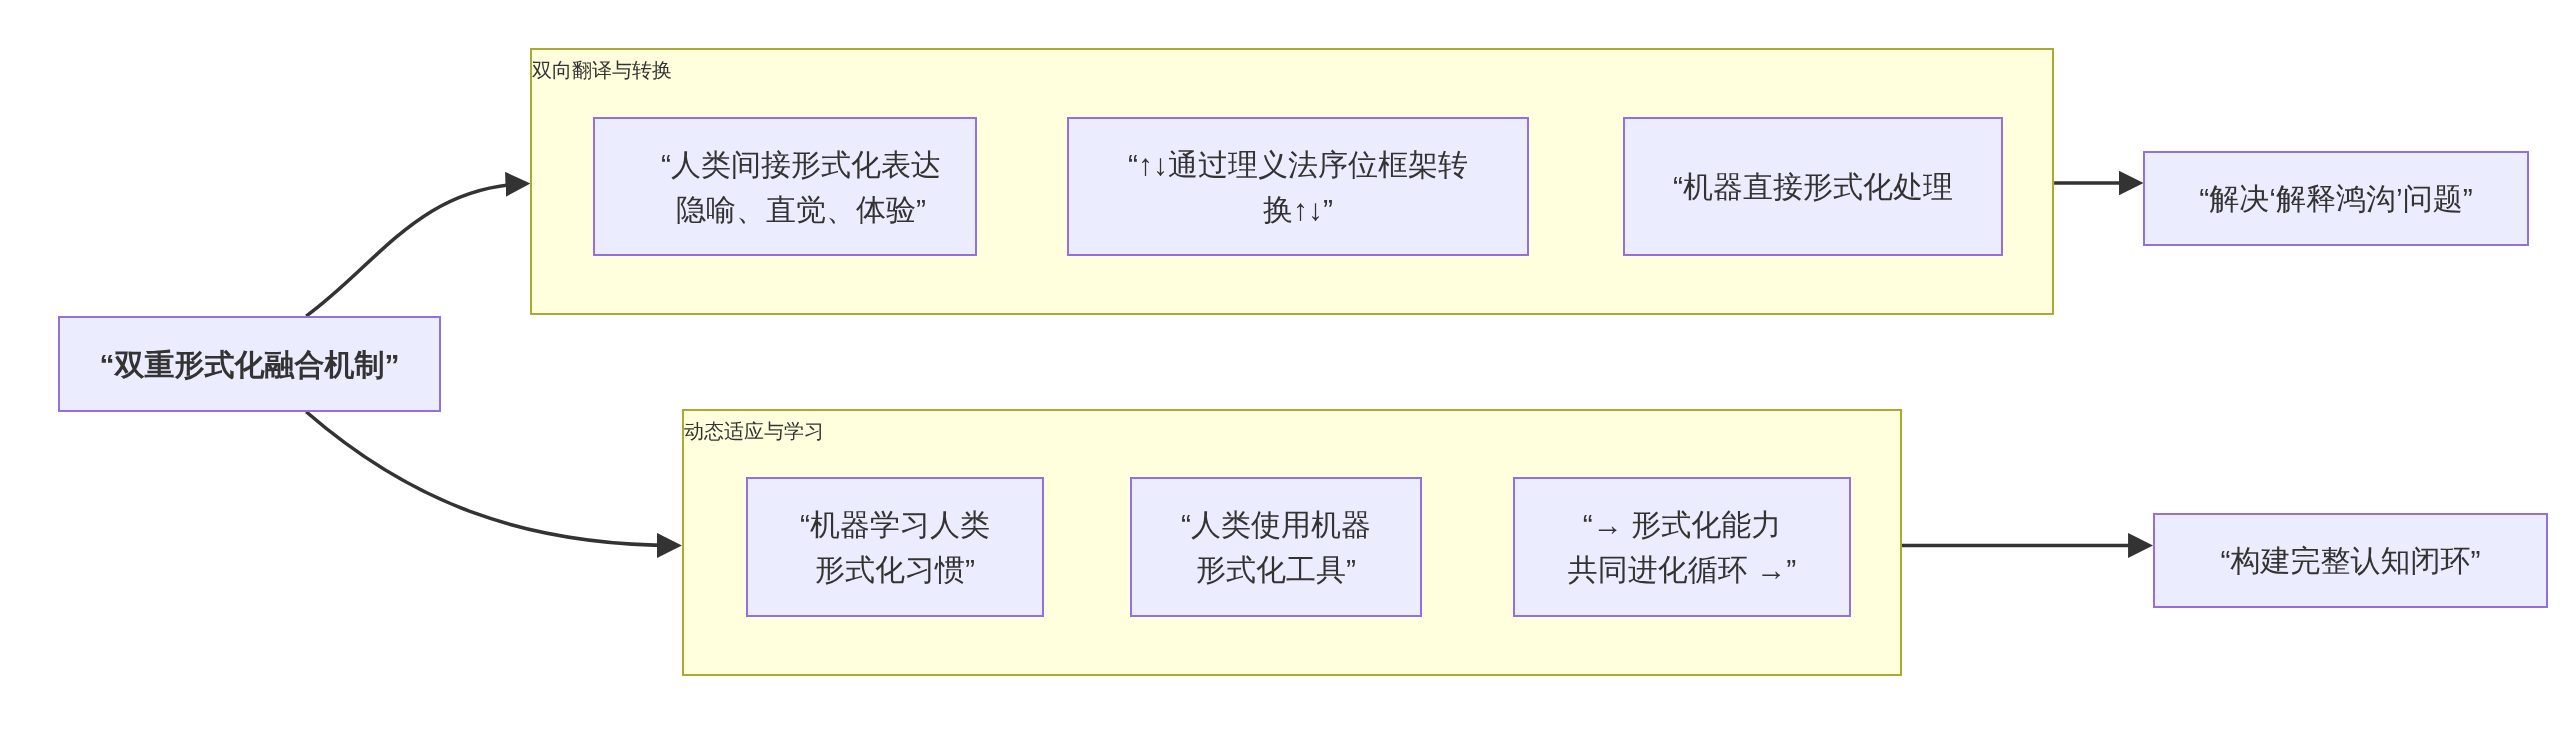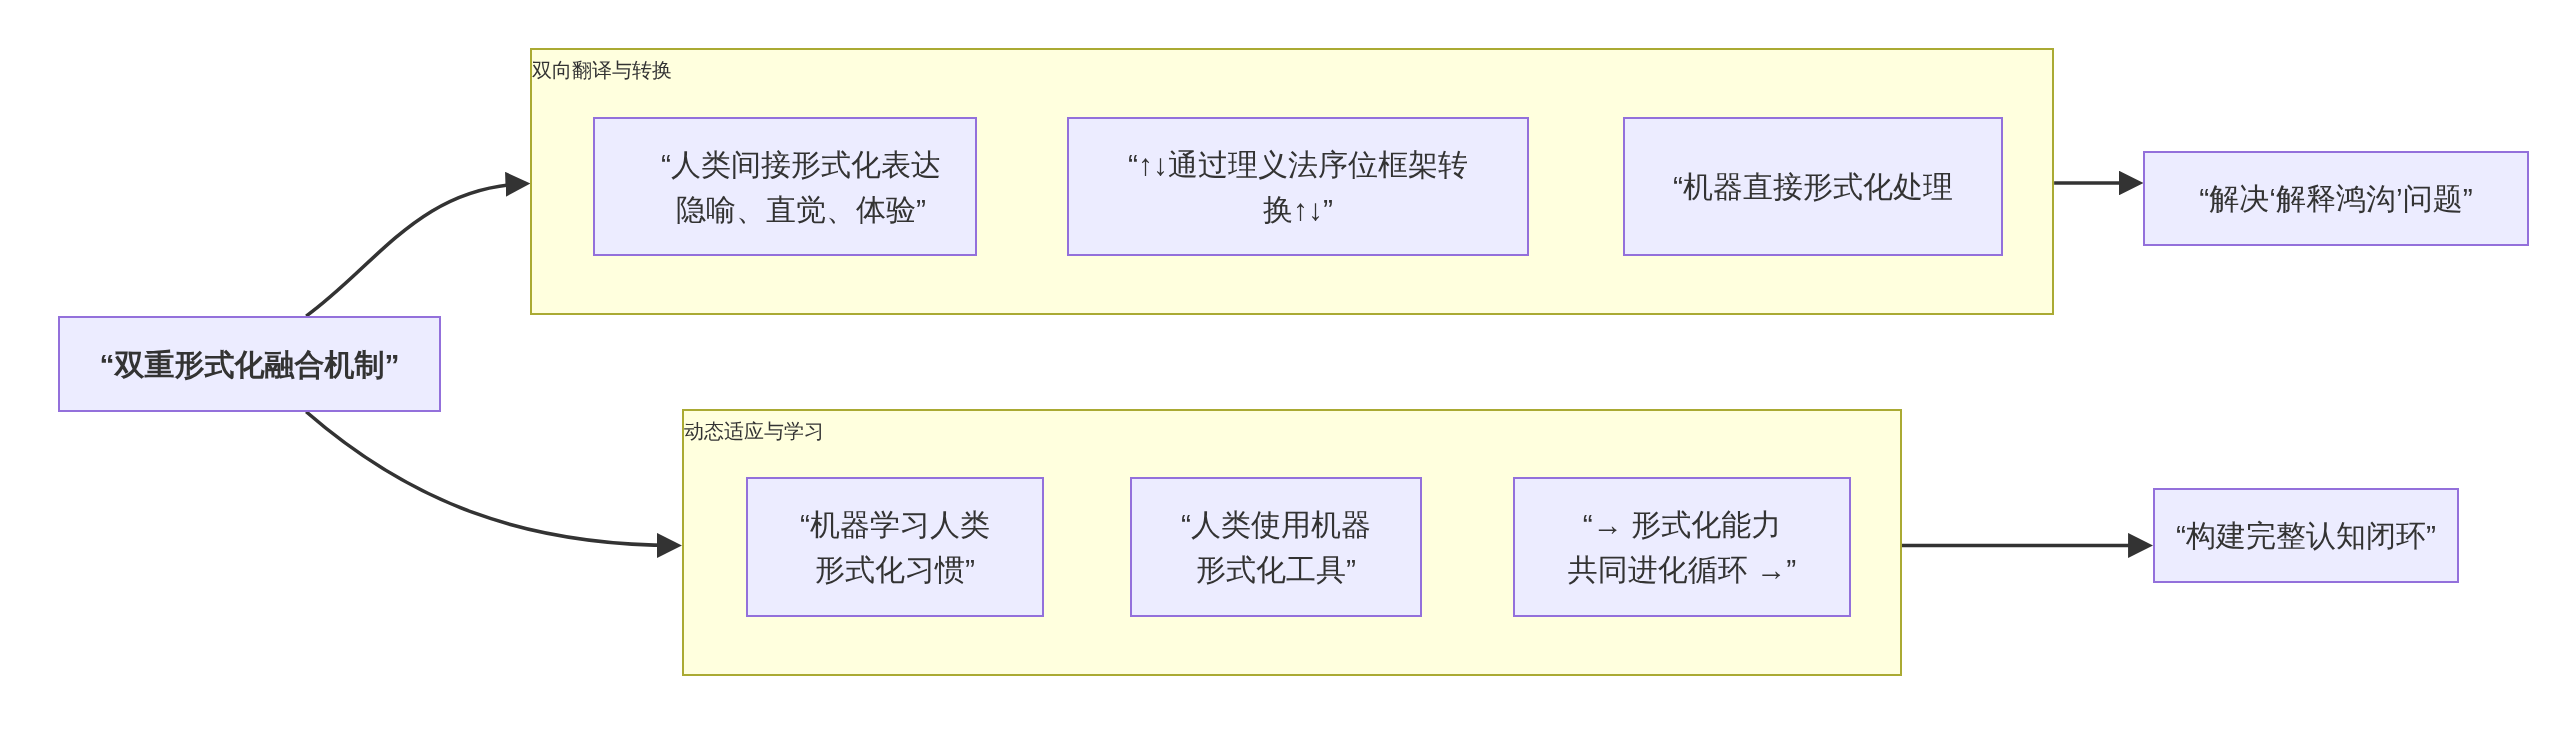--- a/index.html
+++ b/index.html
@@ -105,18 +105,18 @@
     <span>形式化工具”</span>
   </div>
   <div class="node" style="left:1513px; top:477px; width:338px; height:140px;">
     <span>“→ 形式化能力</span>
     <span>共同进化循环 →”</span>
   </div>
 
   <div class="node" style="left:2143px; top:135px; width:386px; height:95px;margin-top:16px;">
     <span>“解决‘解释鸿沟’问题”</span>
   </div>
-  <div class="node" style="left:2153px; top:488px; width:306px; height:95px;justify-content:center;">
+  <div class="node" style="left:2153px; top:513px; width:395px; height:95px;justify-content:center;">
     <span>“构建完整认知闭环”</span>
   </div>
 
 </div>
 
 
 </body></html>

